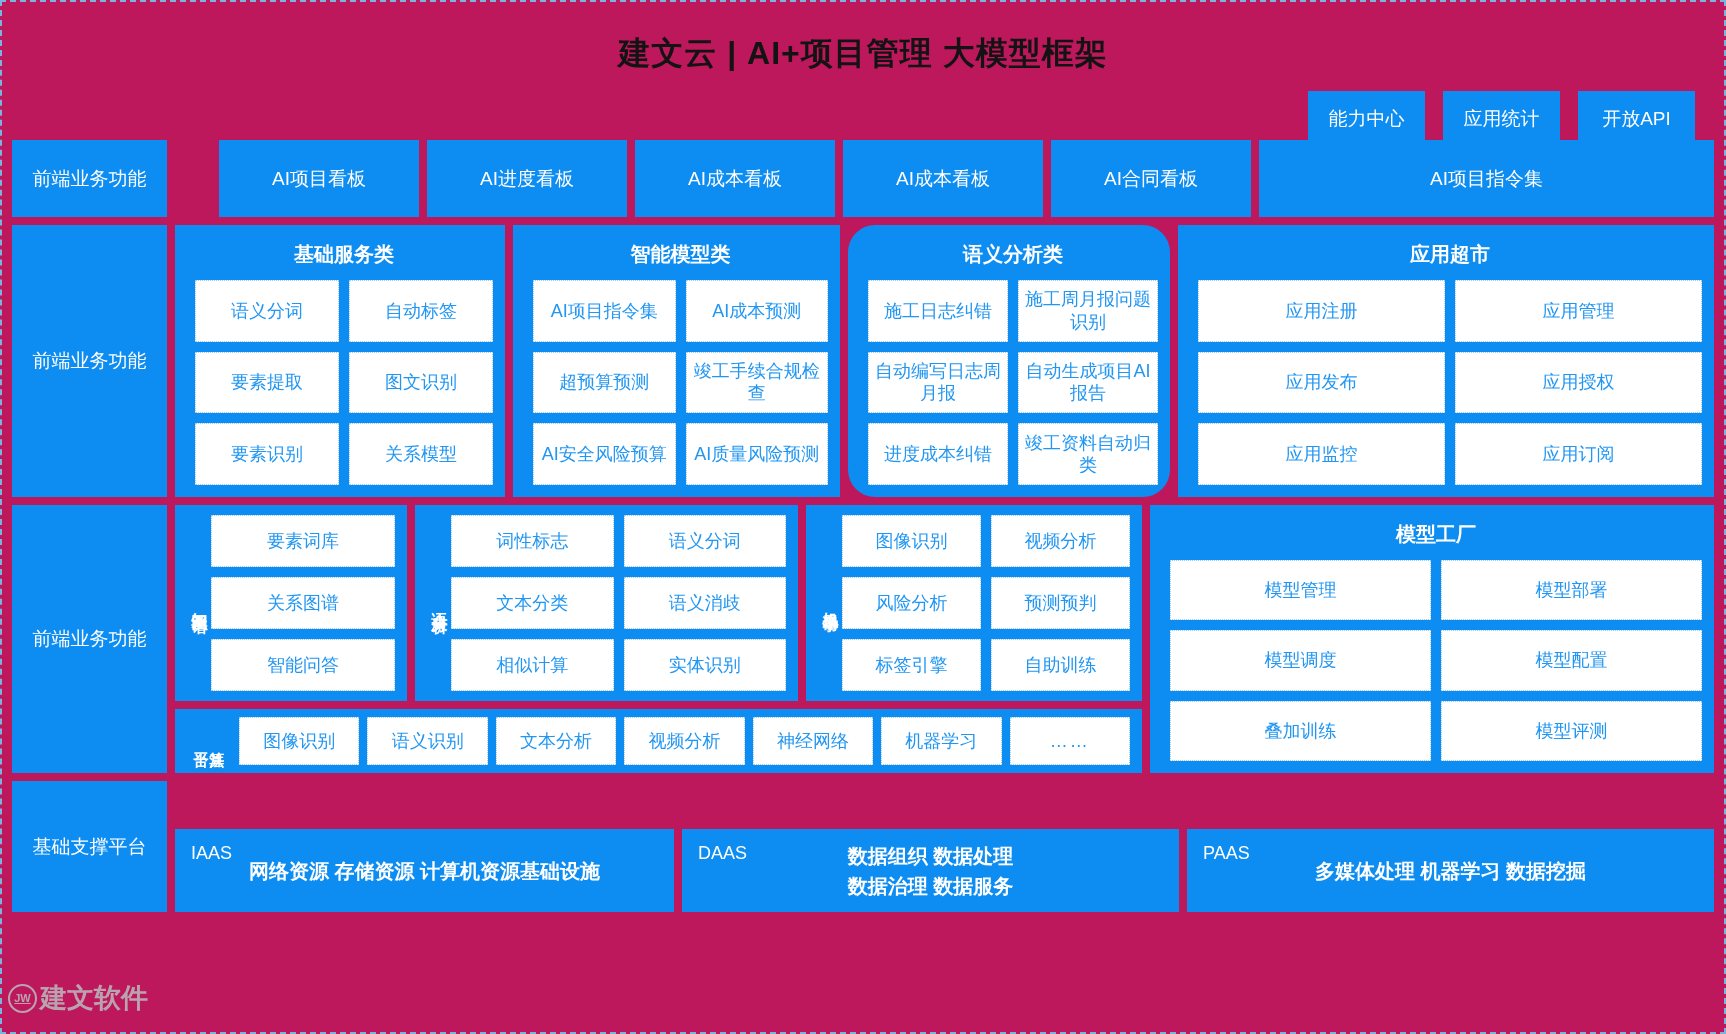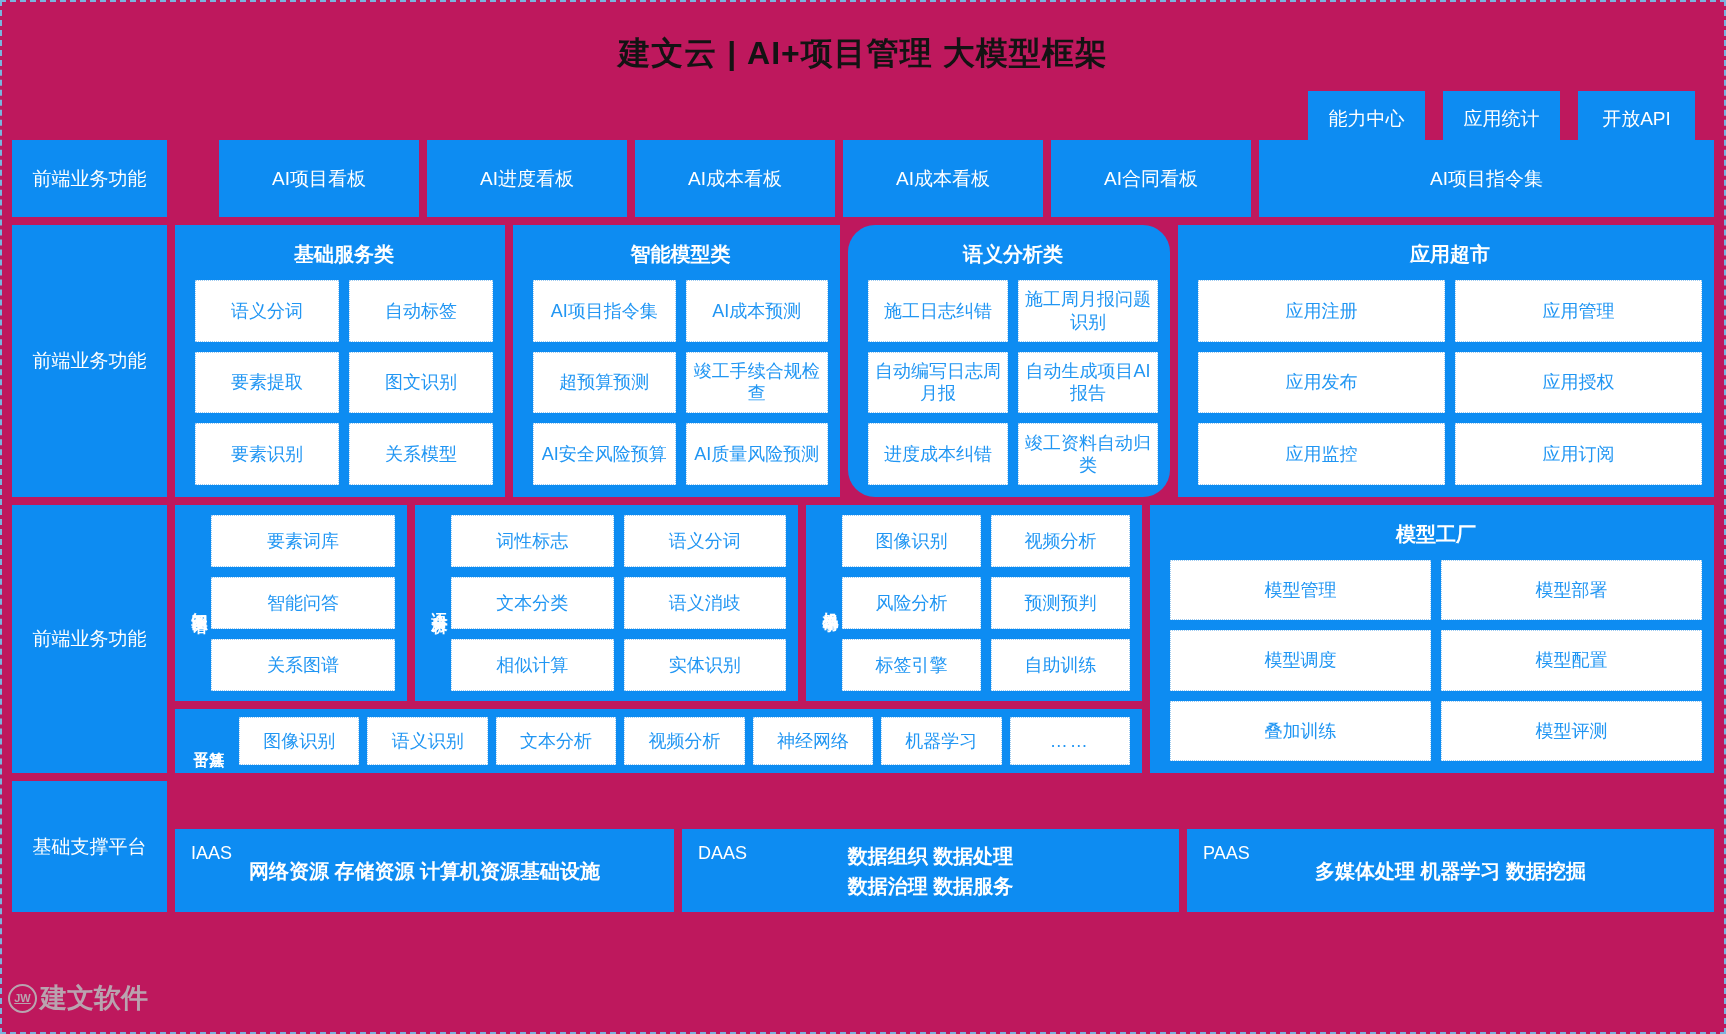--- a/index.html
+++ b/index.html
@@ -253,22 +253,22 @@
   <div class="row row-mid2">
     <div class="side-label">前端业务功能</div>
 
     <div class="mid2-body">
       <div class="mid2-top">
 
         <div class="vgroup vg-kg">
           <div class="vlabel">知识图谱</div>
           <div class="vgrid">
             <div class="tile">要素词库</div>
+            <div class="tile">关系图谱</div>
             <div class="tile">智能问答</div>
-            <div class="tile">关系图谱</div>
           </div>
         </div>
 
         <div class="vgroup vg-sem">
           <div class="vlabel">语义分析</div>
           <div class="vgrid g2">
             <div class="tile">词性标志</div>
             <div class="tile">语义分词</div>
             <div class="tile">文本分类</div>
             <div class="tile">语义消歧</div>

